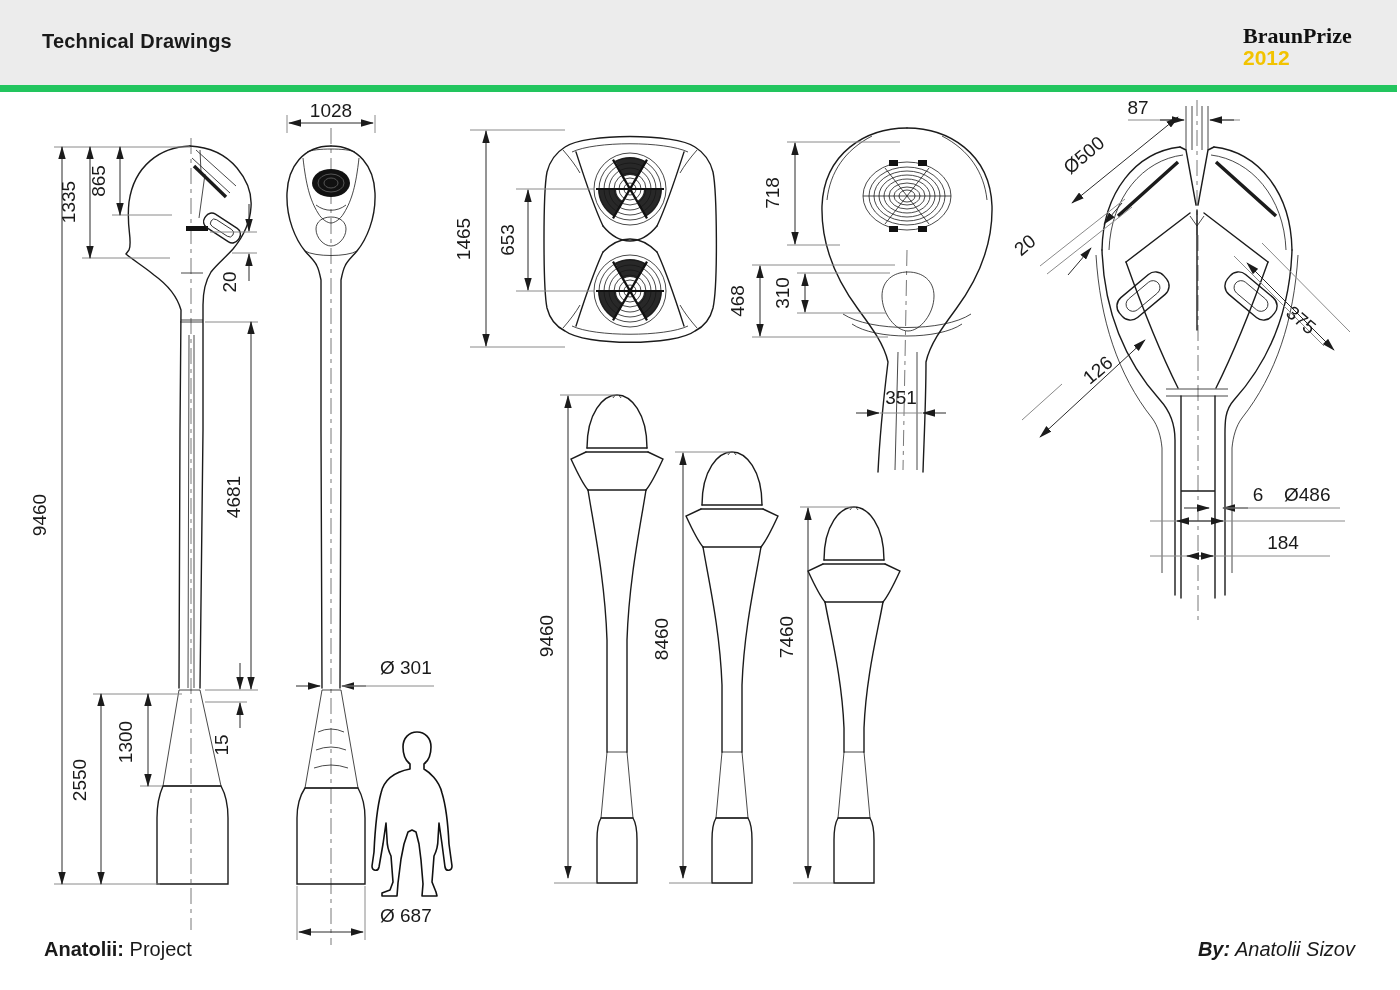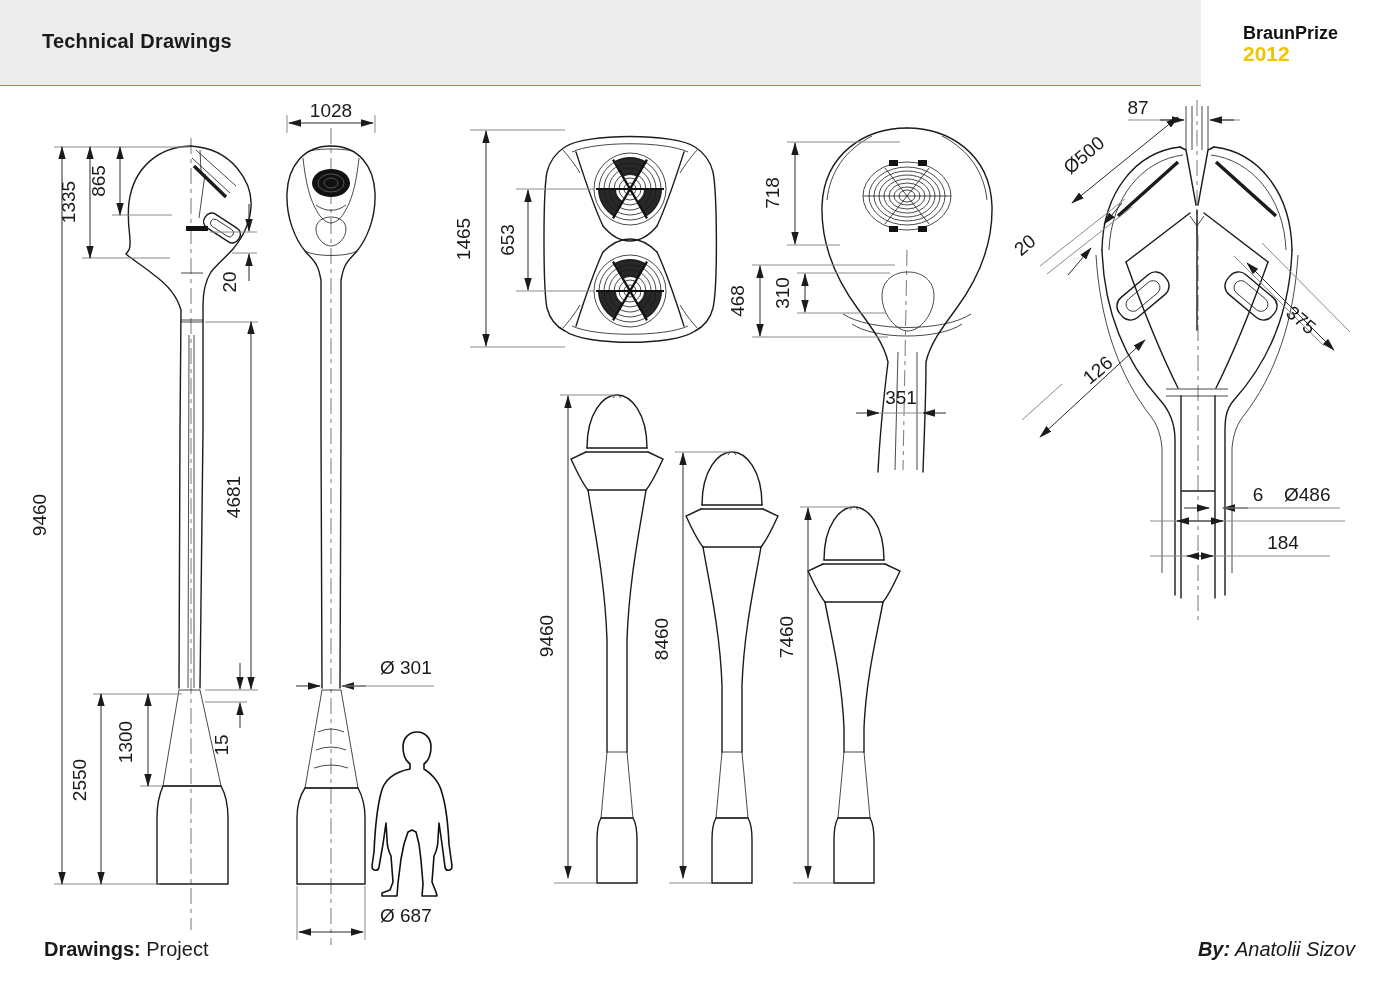--- a/index.html
+++ b/index.html
@@ -1,24 +1,24 @@
 <!DOCTYPE html>
 <html><head>
 <meta charset="utf-8">
 <style>
   html,body{margin:0;padding:0;background:#fff;}
   body{width:1400px;height:990px;position:relative;overflow:hidden;
        font-family:"Liberation Sans", sans-serif;color:#1a1a1a;}
   .page{position:absolute;inset:0;}
-  .header{position:absolute;left:0;top:0;width:1171px;height:85px;
-          background:#ececec;border-bottom:1px solid #22c55e;padding-left:30px;}
+  .header{position:absolute;left:0;top:0;width:1397px;height:85px;
+          background:#ececec;border-bottom:7px solid #22c55e;}
   .header h1{position:absolute;left:42px;top:30px;margin:0;
              font-size:20px;font-weight:600;letter-spacing:.2px;}
   .brand{position:absolute;left:1243px;top:24px;line-height:1.05;}
-  .brand .bp{font-size:18px;font-weight:bold;color:#111;display:block;}
+  .brand .bp{font-size:22px;font-weight:bold;color:#111;display:block;font-family:Liberation Serif, serif;}
   .brand .yr{font-size:21px;font-weight:bold;color:#f2c300;display:block;}
   svg.drawing{position:absolute;left:0;top:0;}
   svg text{font-family:"Liberation Sans", sans-serif;font-size:19px;fill:#1a1a1a;}
   .note{position:absolute;left:966px;top:672px;width:360px;
         font-size:21px;line-height:1.18;white-space:pre-line;color:#1a1a1a;}
   .footer-left{position:absolute;left:44px;top:938px;font-size:20px;}
   .footer-right{position:absolute;right:45px;top:938px;font-size:20px;font-style:italic;}
   .b{font-weight:bold;}
 </style>
 </head>
@@ -329,21 +329,21 @@
   <div class="header">
     <h1>Technical Drawings</h1>
     <div class="brand">
       <span class="bp">BraunPrize</span>
       <span class="yr">2012</span>
     </div>
   </div>
 
 
   <div class="footer-left">
-    <span class="b">Drawings:</span>
+    <span class="b">Anatolii:</span>
     <span>Project</span>
   </div>
   <div class="footer-right">
     <span class="b">By:</span>
     <span>Anatolii Sizov</span>
   </div>
 
 </div>
 
 </body></html>

